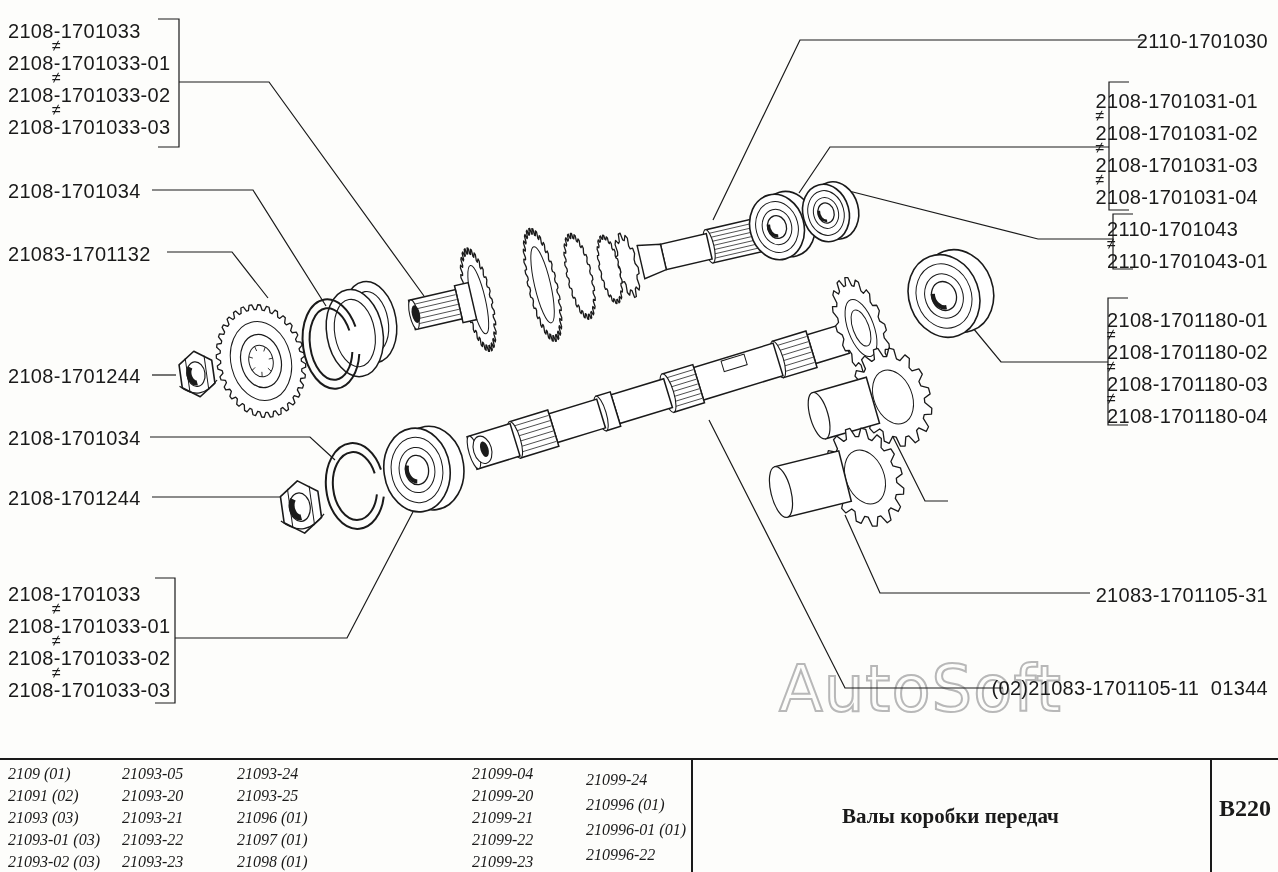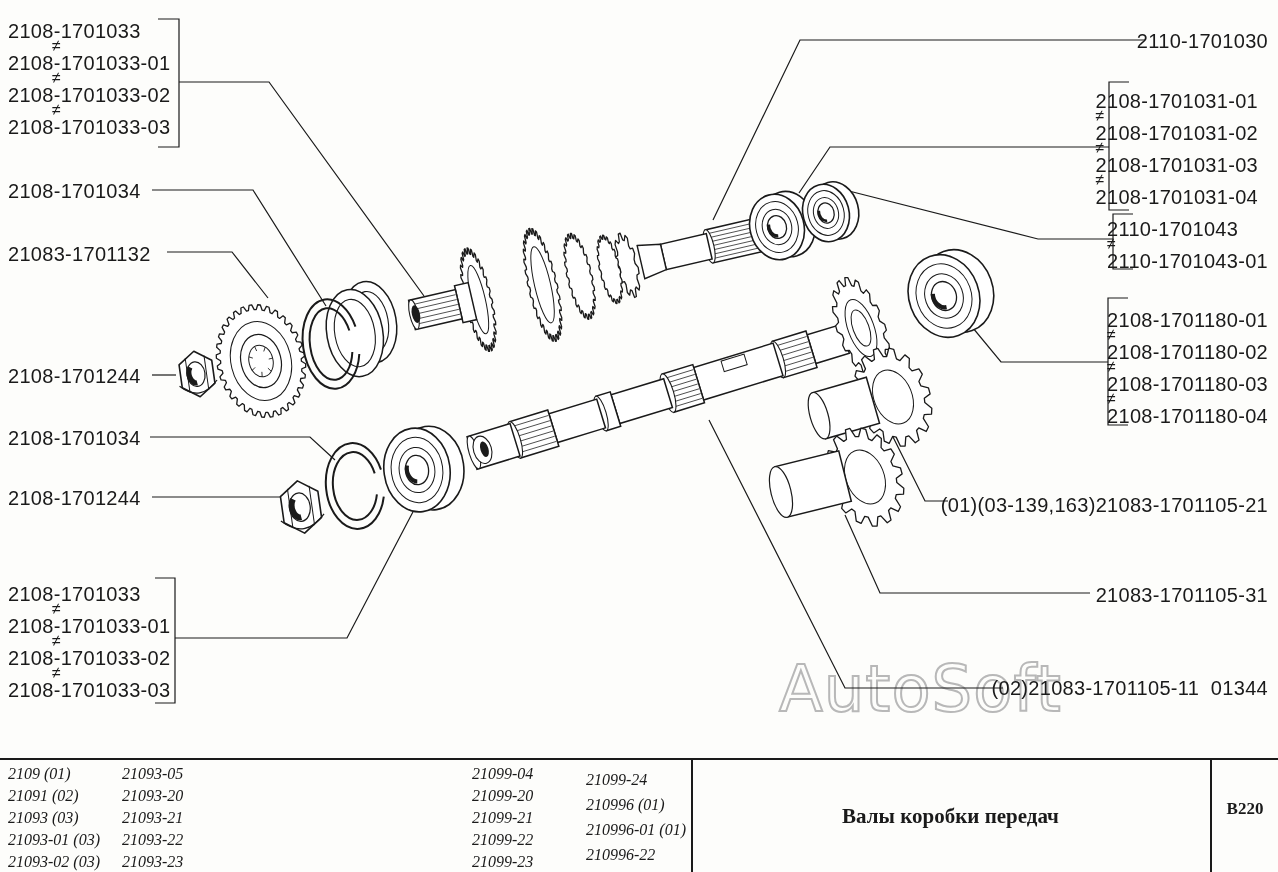--- a/index.html
+++ b/index.html
@@ -17,21 +17,21 @@
   .footer{position:absolute;left:0;top:758px;width:1278px;height:114px;z-index:4;
           border-top:2px solid #1a1a1a;background:#fdfdfb;
           font-family:"Liberation Serif",serif;font-size:16px;}
   .fcol{position:absolute;top:3px;line-height:22px;white-space:nowrap;font-style:italic;}
   .fcol span{display:block;}
   .fcol.wide{top:7px;line-height:25px;}
   .vrule{position:absolute;top:0;width:2px;height:114px;background:#1a1a1a;}
   .ftitle{position:absolute;left:693px;width:515px;top:0;height:112px;display:flex;
           align-items:center;justify-content:center;font-weight:bold;font-size:21px;}
   .fcode{position:absolute;left:1212px;width:66px;top:0;height:97px;display:flex;
-         align-items:center;justify-content:center;font-weight:bold;font-size:17px;}
+         align-items:center;justify-content:center;font-weight:bold;font-size:24px;}
 </style>
 </head>
 <body>
 
 <div class="canvas">
 
   <div class="watermark">AutoSoft</div>
 
   <svg id="diagram" class="diagram-svg" width="1278" height="757" viewBox="0 0 1278 757">
     <g stroke="#1a1a1a" stroke-width="1.2" fill="none">
@@ -290,23 +290,20 @@
   <div class="callout right" style="right:10px;top:309px">
     <div class="pn">2108-1701180-01</div>
     <div class="neq" style="padding-right:100px">≠</div>
     <div class="pn">2108-1701180-02</div>
     <div class="neq" style="padding-right:100px">≠</div>
     <div class="pn">2108-1701180-03</div>
     <div class="neq" style="padding-right:100px">≠</div>
     <div class="pn">2108-1701180-04</div>
   </div>
 
-  <div class="callout right" style="right:10px;top:494px">
-    <div class="pn">(01)(03-139,163)21083-1701105-21</div>
-  </div>
   <div class="callout right" style="right:10px;top:584px">
     <div class="pn">21083-1701105-31</div>
   </div>
   <div class="callout right" style="right:10px;top:677px">
     <div class="pn">(02)21083-1701105-11&nbsp;&nbsp;01344</div>
   </div>
 
   <div class="footer">
     <div class="fcol" style="left:8px">
       <span>2109 (01)</span>
@@ -315,20 +312,27 @@
       <span>21093-01 (03)</span>
       <span>21093-02 (03)</span>
     </div>
     <div class="fcol" style="left:122px">
       <span>21093-05</span>
       <span>21093-20</span>
       <span>21093-21</span>
       <span>21093-22</span>
       <span>21093-23</span>
     </div>
+    <div class="fcol" style="left:237px">
+      <span>21093-24</span>
+      <span>21093-25</span>
+      <span>21096 (01)</span>
+      <span>21097 (01)</span>
+      <span>21098 (01)</span>
+    </div>
     <div class="fcol" style="left:472px">
       <span>21099-04</span>
       <span>21099-20</span>
       <span>21099-21</span>
       <span>21099-22</span>
       <span>21099-23</span>
     </div>
     <div class="fcol wide" style="left:586px">
       <span>21099-24</span>
       <span>210996 (01)</span>

